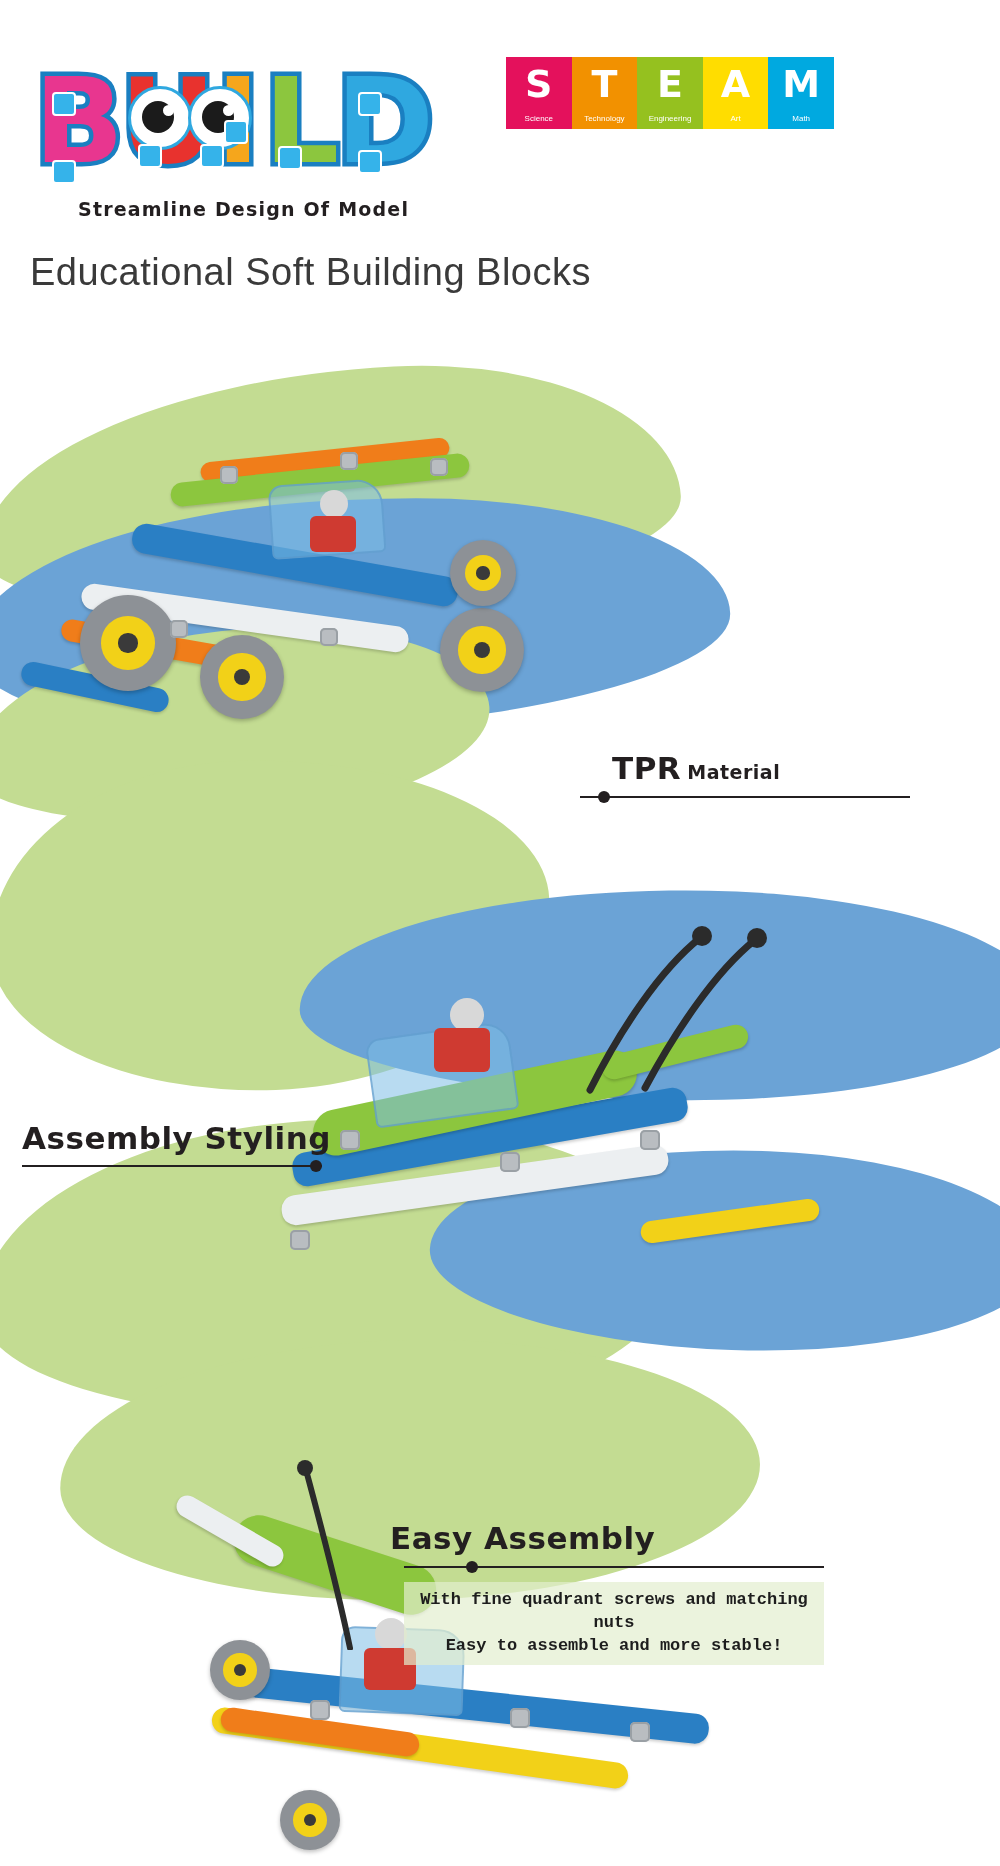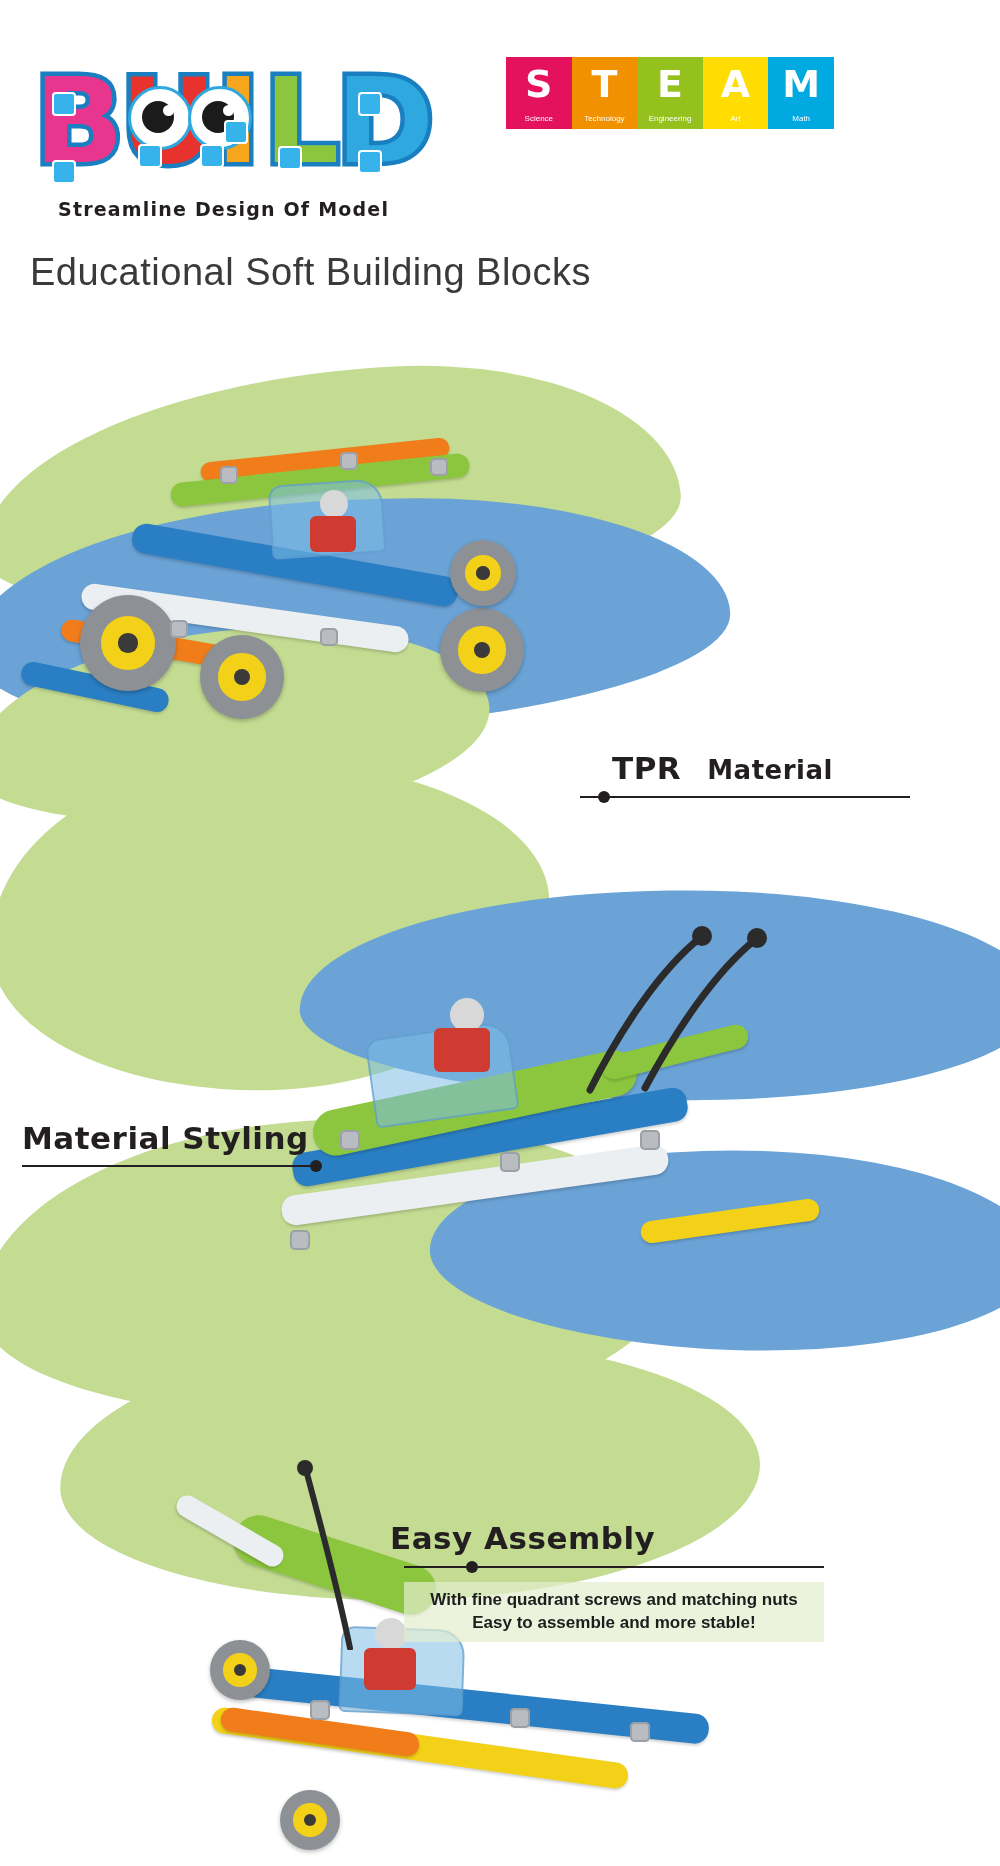--- a/index.html
+++ b/index.html
@@ -34,21 +34,21 @@
 
   .eye{position:absolute;width:58px;height:58px;border-radius:50%;background:#fff;border:3px solid #2fa8e0;}
   .eye.e1{left:100px;top:38px;}
   .eye.e2{left:160px;top:38px;}
   .eye::after{content:"";position:absolute;left:11px;top:12px;width:32px;height:32px;border-radius:50%;background:#1b1b1b;}
   .eye::before{content:"";position:absolute;left:32px;top:16px;width:11px;height:11px;border-radius:50%;background:#fff;z-index:2;}
 
   .stud{position:absolute;width:20px;height:20px;border-radius:4px;background:#35b3ea;border:2px solid #fff;}
 
   .tagline{
-    position:absolute;left:30px;top:150px;width:300px;
+    position:absolute;left:50px;top:150px;width:300px;
     font-family:"DejaVu Sans", sans-serif;
     font-size:19px;font-weight:bold;color:#231f20;
     letter-spacing:1.2px;white-space:nowrap;
   }
 
   .playbadge{
     position:absolute;left:236px;top:118px;
     font-family:"DejaVu Sans", sans-serif;
     font-weight:bold;font-size:49px;color:#1769b3;
     -webkit-text-stroke:8px #ffffff;
@@ -128,30 +128,30 @@
   .m-fig-body{position:absolute;border-radius:6px;background:#cf3a31;}
 
   
   .callout{position:absolute;}
   .callout .c-head{
     display:flex;align-items:baseline;white-space:nowrap;
     font-family:"DejaVu Sans", sans-serif;
     font-weight:bold;color:#231f20;
   }
   .c-title{font-size:31px;letter-spacing:0.5px;}
-  .c-sub{font-size:26px;margin-left:26px;letter-spacing:0.5px;}
+  .c-sub{font-size:19px;margin-left:6px;letter-spacing:0.5px;}
   .c-rule{position:relative;height:14px;}
   .c-rule .line{position:absolute;left:0;right:0;top:6px;height:2px;background:#231f20;}
   .c-rule .dot{position:absolute;top:1px;width:12px;height:12px;border-radius:50%;background:#231f20;}
   .c-body{
     font-family:"Liberation Sans", sans-serif;
     font-weight:bold;font-size:17px;line-height:23px;color:#1d1d1d;
   }
   .panel-blue{background:rgba(195,222,242,.72);}
-  .panel-green{background:rgba(226,238,206,.70);}
+  .panel-green{background:rgba(226,238,206,.70);font-family:Liberation Mono, monospace;}
 
   
   .callout-tpr{left:556px;top:420px;width:420px;}
   .callout-tpr .c-head{justify-content:flex-start;padding-left:56px;}
   .callout-tpr .c-rule{width:330px;margin-left:24px;margin-top:4px;}
   .callout-tpr .c-rule .dot{left:18px;}
   .callout-tpr .c-body{margin-top:8px;width:330px;margin-left:24px;text-align:right;padding:6px 8px 8px 8px;box-sizing:border-box;}
 
   
   .callout-vs{left:10px;top:790px;width:340px;}
@@ -306,21 +306,21 @@
         <span class="c-sub">Material</span>
       </div>
       <div class="c-rule">
         <span class="line"></span>
         <span class="dot"></span>
       </div>
     </div>
 
     <div class="callout callout-vs">
       <div class="c-head">
-        <span class="c-title">Material Styling</span>
+        <span class="c-title">Assembly Styling</span>
       </div>
       <div class="c-rule">
         <span class="line"></span>
         <span class="dot"></span>
       </div>
     </div>
 
     <div class="callout callout-ea">
       <div class="c-head">
         <span class="c-title">Easy Assembly</span>

